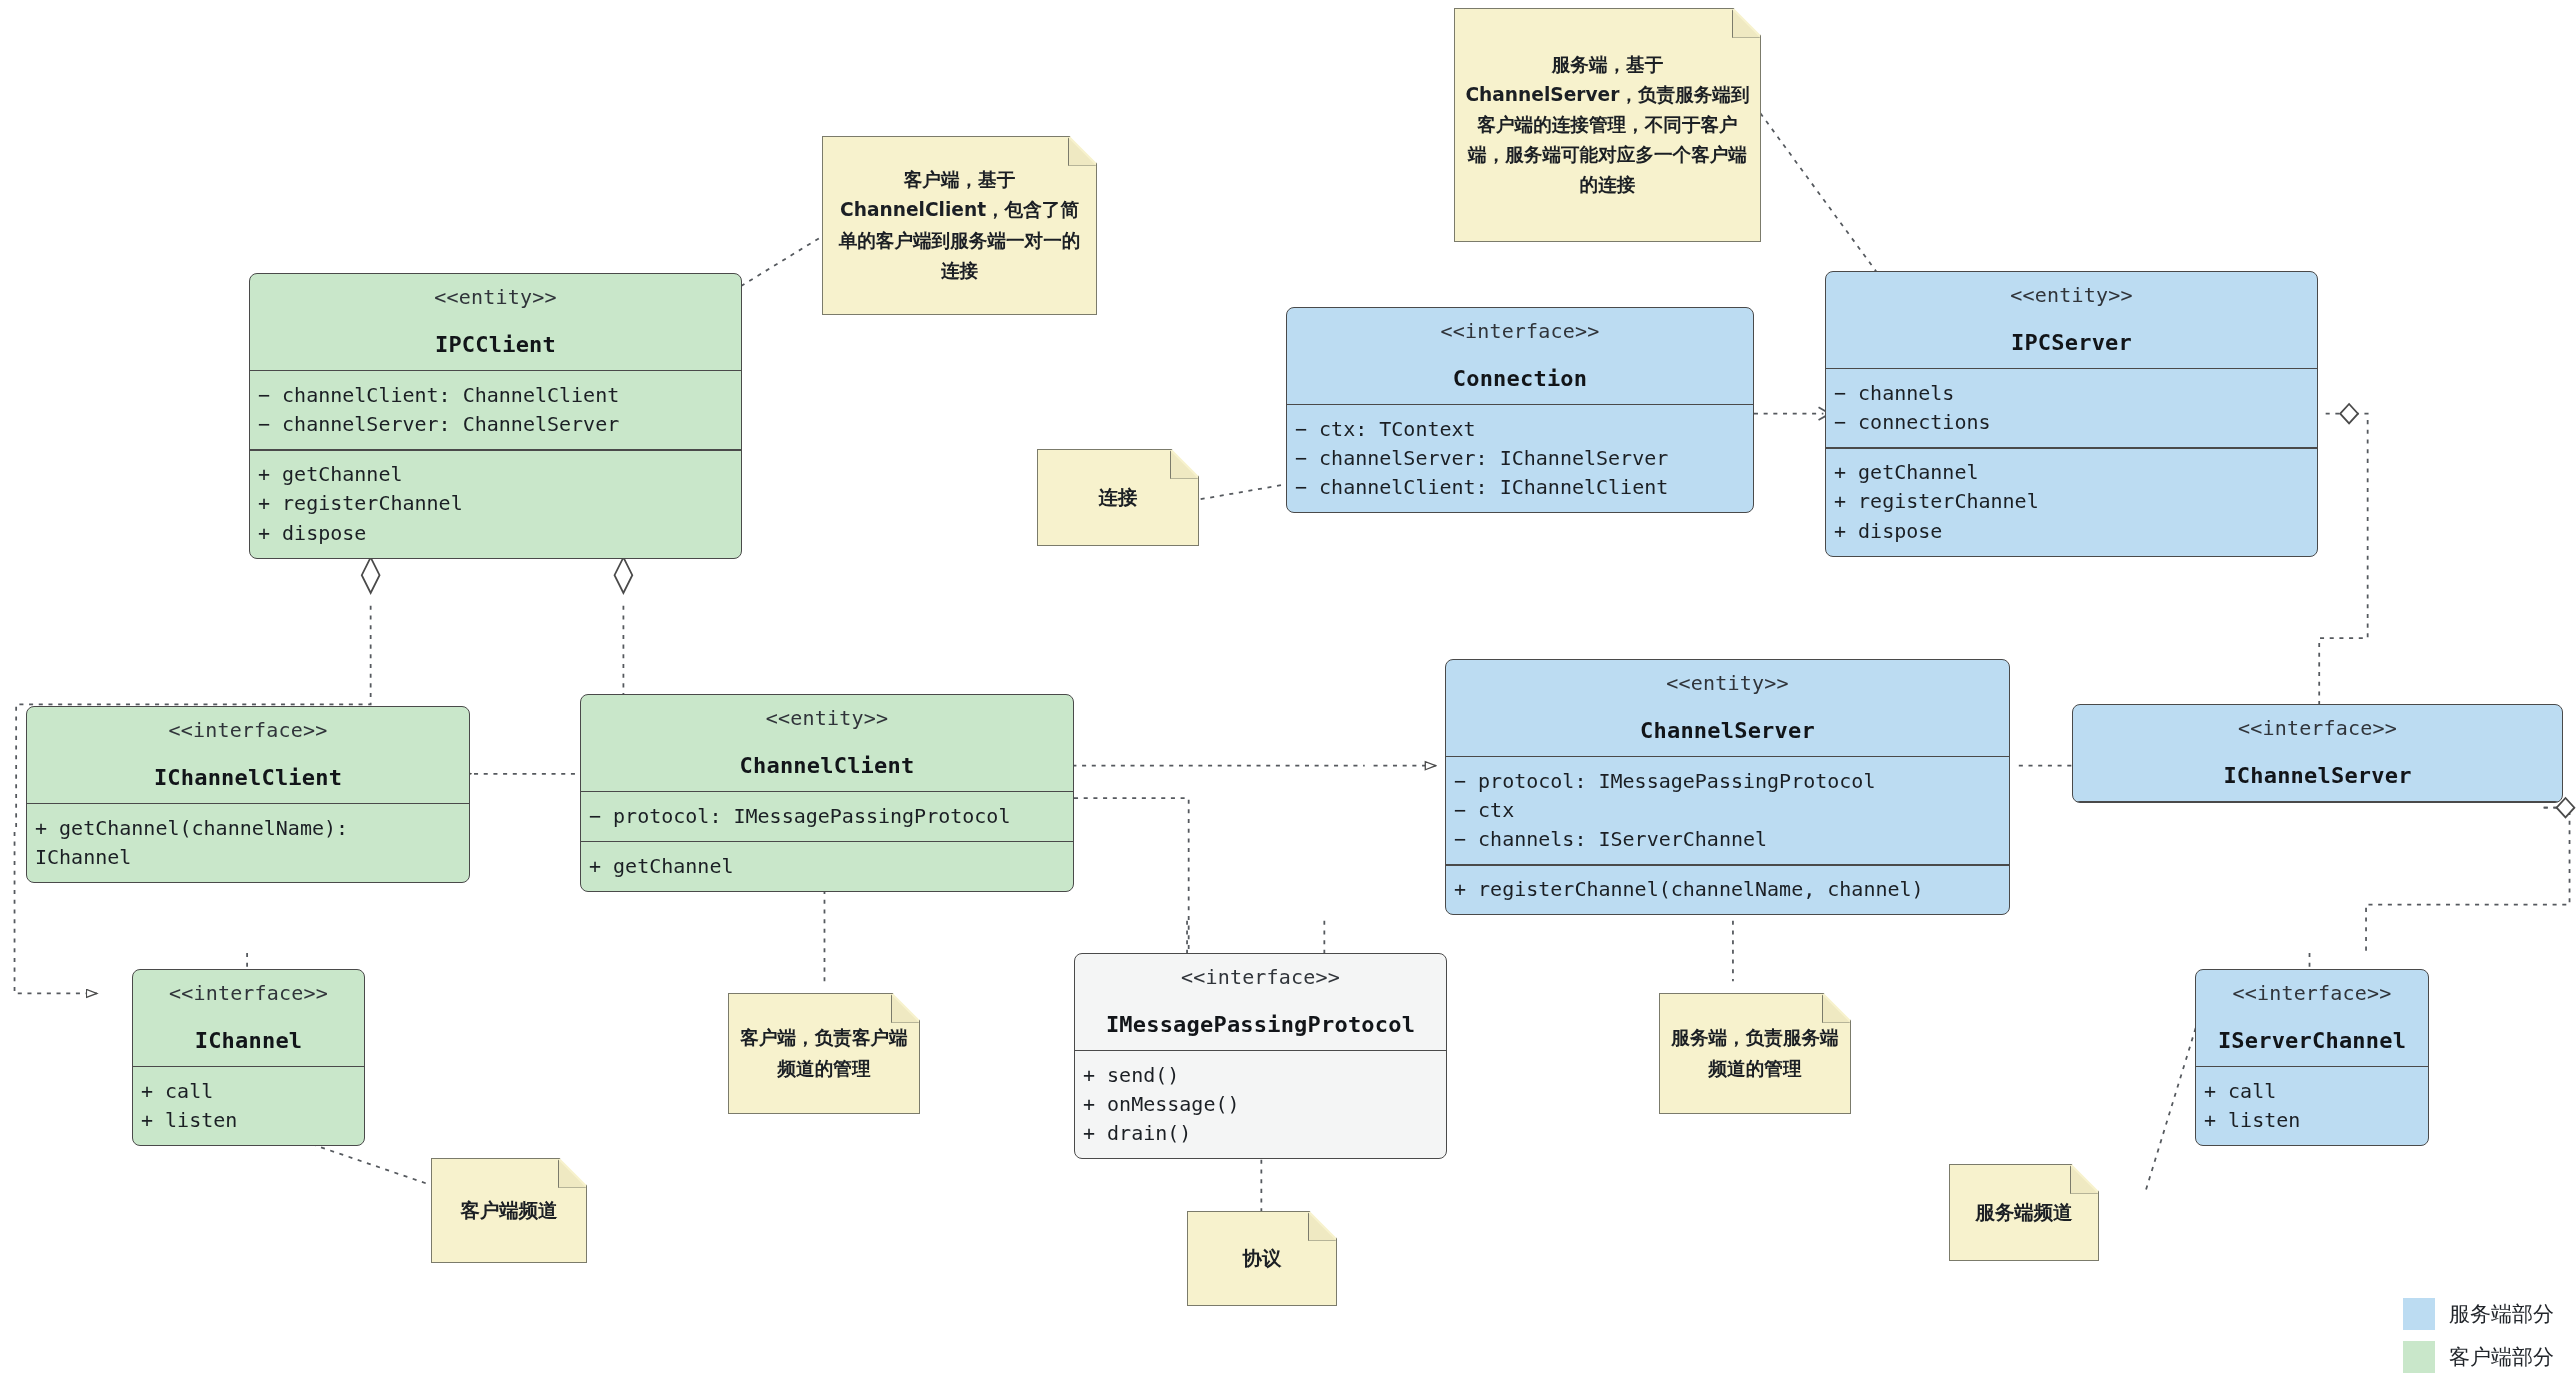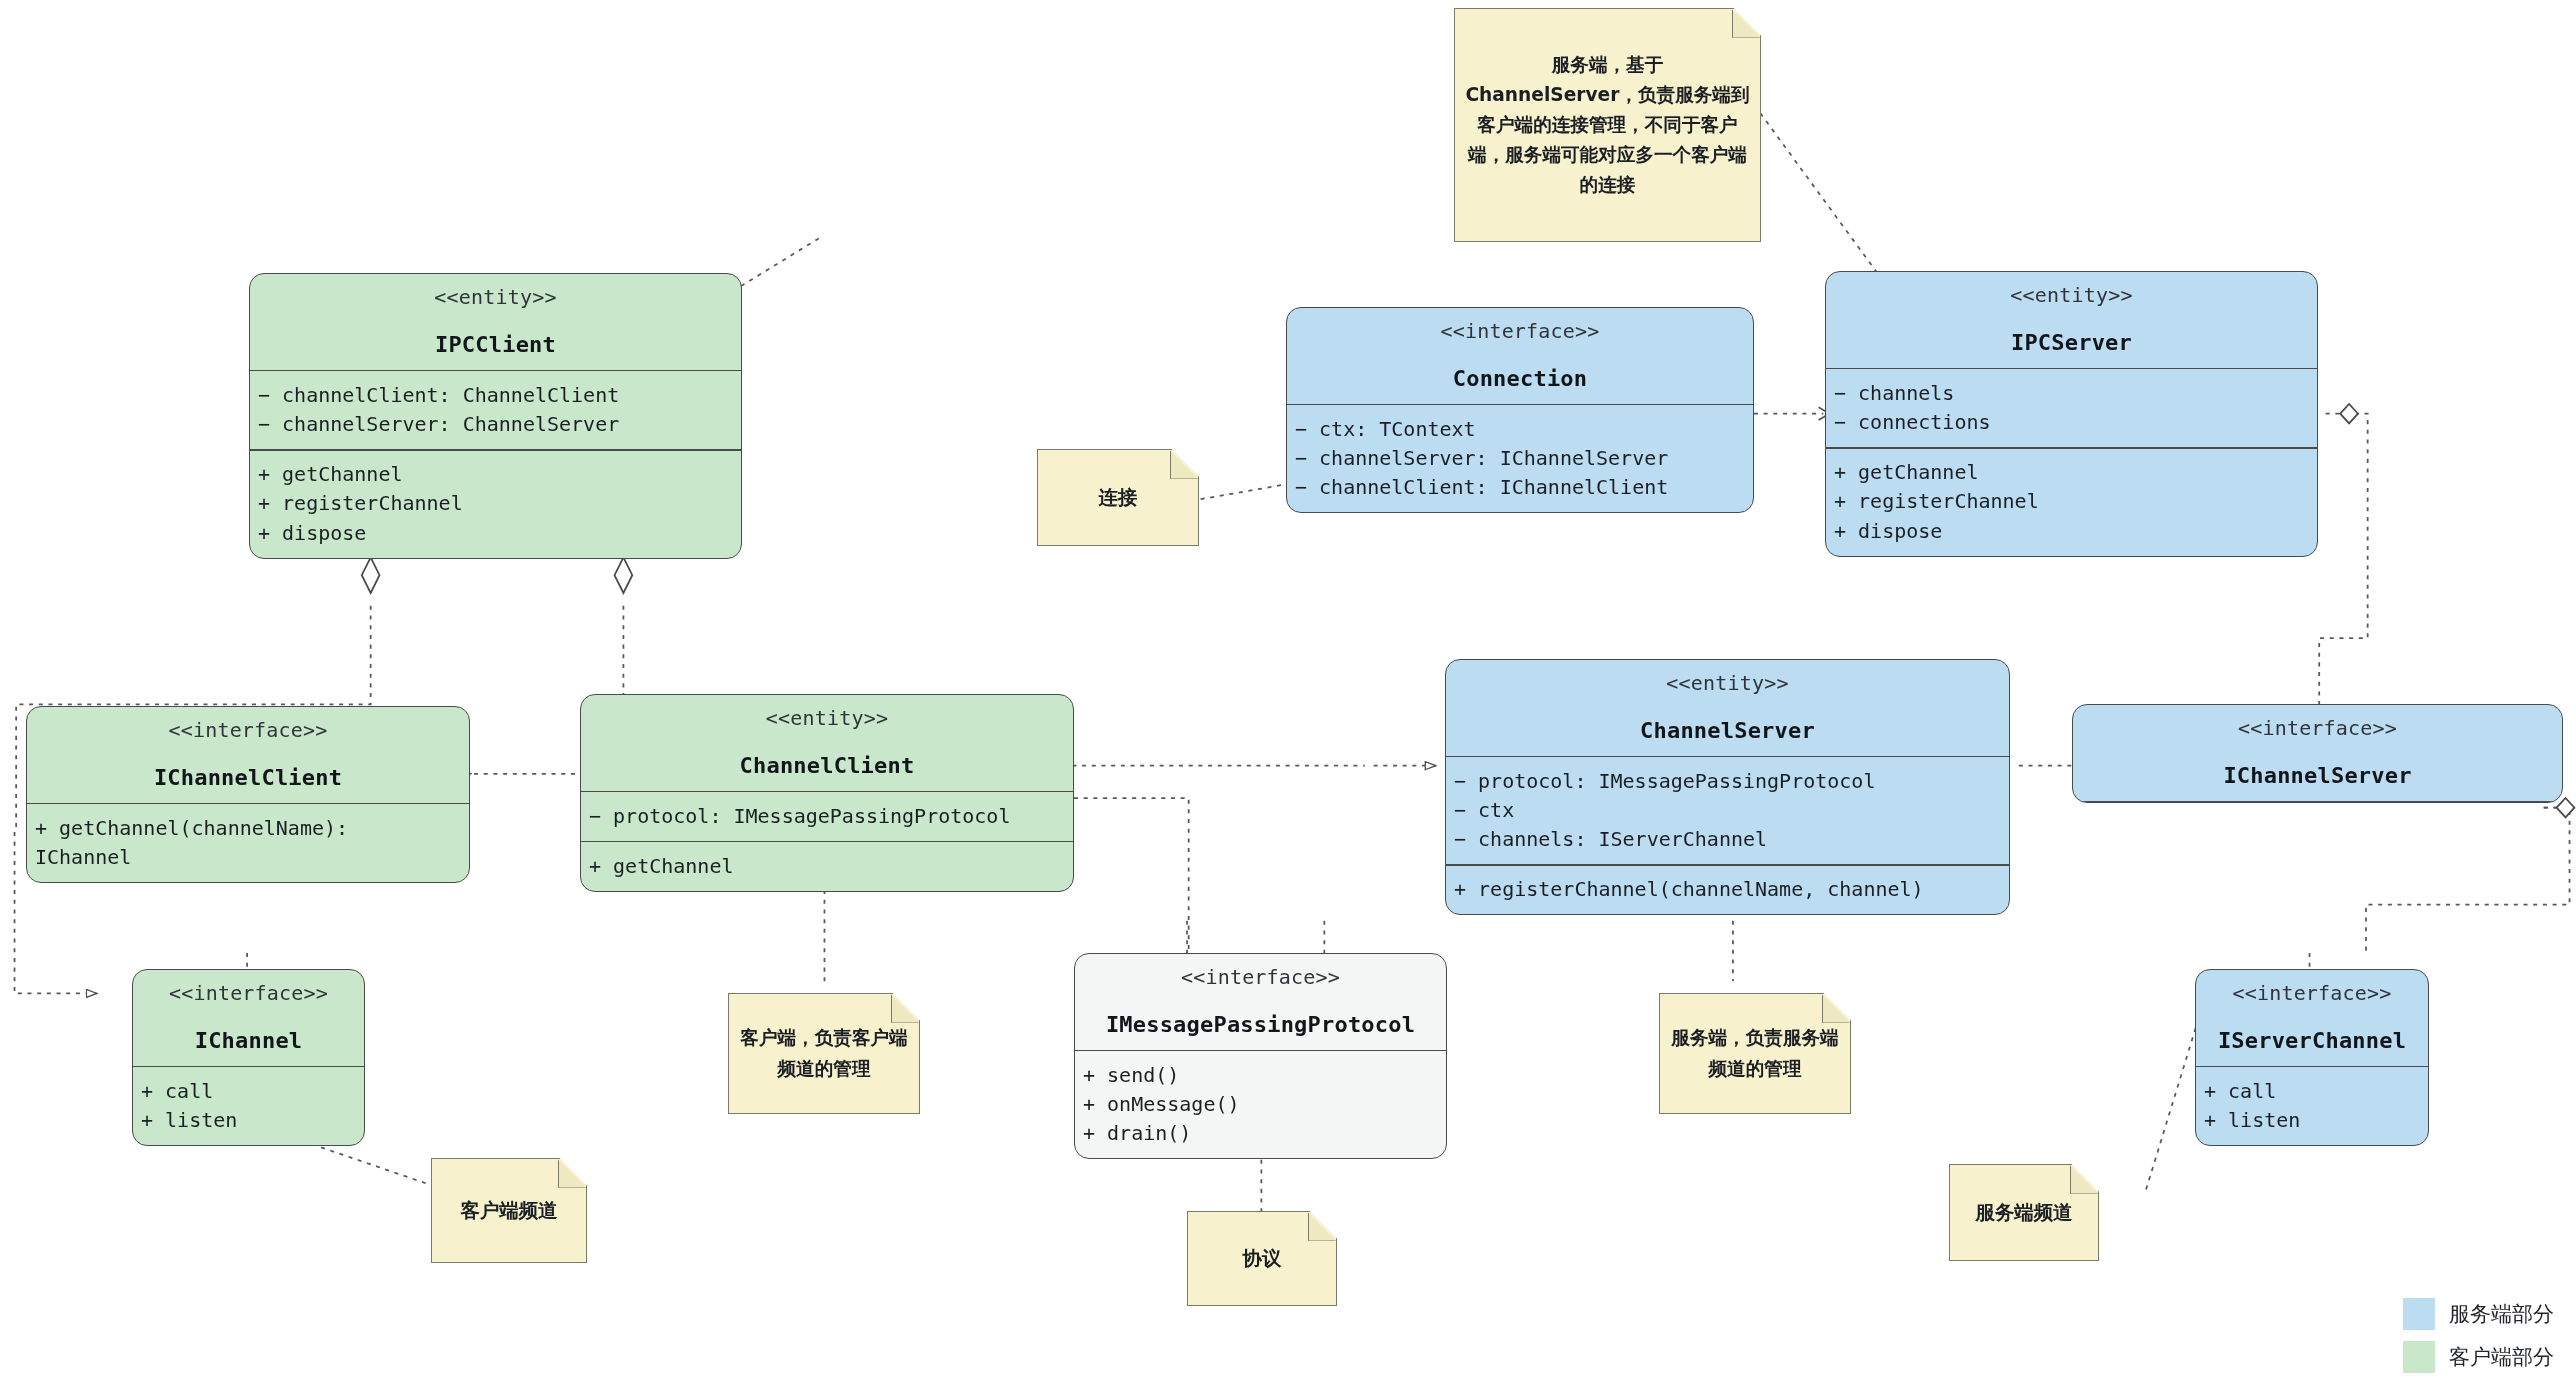--- a/index.html
+++ b/index.html
@@ -2,21 +2,21 @@
 <html style="font-size:13px"><head>
 <meta charset="utf-8">
 <style>
   html,body{margin:0;padding:0;background:#ffffff;}
   body{width:2576px;height:1399px;position:relative;overflow:hidden;
        font-family:"DejaVu Sans Mono","Liberation Mono",monospace;}
   #stage{position:absolute;left:0;top:0;width:2576px;height:1399px;}
   svg.wires{position:absolute;left:0;top:0;width:2576px;height:1399px;pointer-events:none;}
 
   
-  .cls{position:absolute;border:1.6px solid #4a4a4a;border-radius:15px;
+  .cls{position:absolute;border:1.6px solid #4a4a4a;border-radius:8px;
        box-sizing:border-box;overflow:hidden;background:#cfe9cf;}
   .cls.green{background:#c9e7ca;}
   .cls.blue{background:#bcdcf2;}
   .cls.white{background:#f4f5f5;}
   .cls .hdr{padding:9.7px 8px 9.7px;text-align:center;line-height:1.34;}
   .cls .stereo{font-size:20px;color:#30343a;font-weight:400;letter-spacing:0.2px;}
   .cls .cname{font-size:22px;color:#121519;font-weight:700;margin-top:20px;letter-spacing:0.2px;}
   .cls .sep{height:1.6px;background:#4a4a4a;}
   .cls .sect{padding:9.7px 6.5px 9.7px 8px;}
   .cls .row{font-size:20px;color:#1b1f24;line-height:1.46;white-space:pre-wrap;}
@@ -244,20 +244,24 @@
       <div class="stereo">&lt;&lt;interface&gt;&gt;</div>
       <div class="cname">IServerChannel</div>
     </div>
     <div class="sep"></div>
     <div class="sect">
       <div class="row">+ call</div>
       <div class="row">+ listen</div>
     </div>
   </div>
 
+  <div class="note med" style="left:822px;top:136px;width:275px;height:179px;">
+    <span class="fold"></span>
+    <span>客户端，基于 ChannelClient，包含了简单的客户端到服务端一对一的连接</span>
+  </div>
 
   <div class="note small" style="left:1037px;top:449px;width:162px;height:97px;">
     <span class="fold"></span>
     <span>连接</span>
   </div>
 
   <div class="note med" style="left:1454px;top:8px;width:307px;height:234px;">
     <span class="fold"></span>
     <span>服务端，基于 ChannelServer，负责服务端到客户端的连接管理，不同于客户端，服务端可能对应多一个客户端的连接</span>
   </div>

